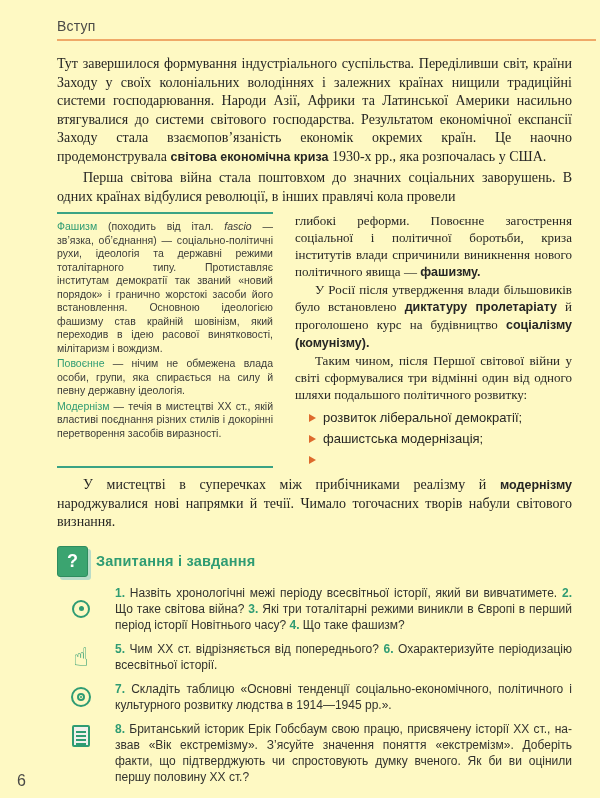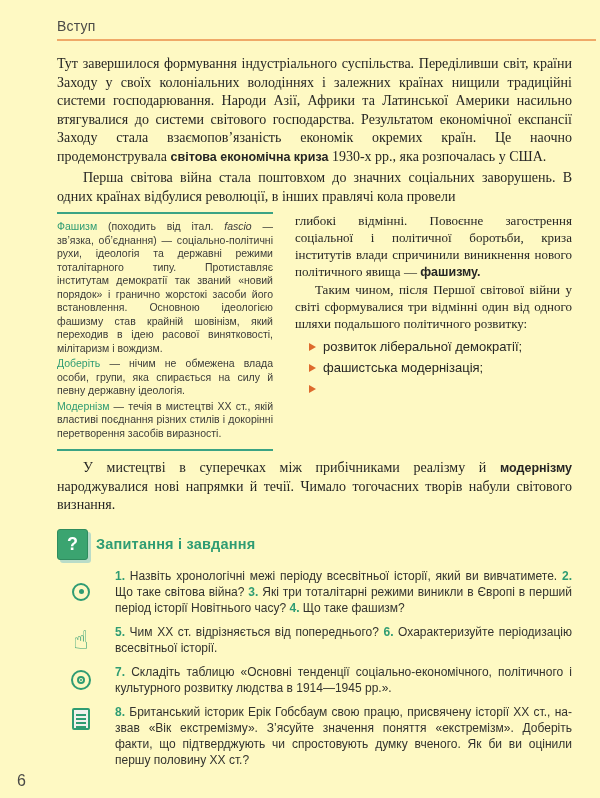--- a/index.html
+++ b/index.html
@@ -96,26 +96,27 @@
 
     <div class="chapter">Вступ</div>
     <div class="rule"></div>
 
     <p class="serif"><span class="sg-plain">Тут завершилося формування індустріального суспільства. Переділивши світ, країни Заходу у своїх колоніальних володіннях і залежних країнах нищили традиційні системи господарювання. Народи Азії, Африки та Ла­тинської Америки насильно втягувалися до системи світового господарства. Результатом економічної експансії Заходу стала взаємопов’язаність еконо­мік окремих країн. Це наочно продемонструвала </span><span class="sg-bold">світова економічна криза</span><span class="sg-plain"> 1930-х рр., яка розпочалась у США.</span></p>
     <p class="serif indent" style="margin-top:3px;">Перша світова війна стала поштовхом до значних соціальних завору­шень. В одних країнах відбулися революції, в інших правлячі кола провели</p>
 
     <div class="two-col">
       <aside class="defbox">
         <p><span class="sg-term">Фашизм</span><span class="sg-plain"> (походить від італ. </span><span class="sg-italic">fascio</span><span class="sg-plain"> — зв’язка, об’єднання) — соціально-політичні рухи, ідеологія та державні режими тоталітарного типу. Протиставляє інститутам демократії так званий «новий порядок» і гранично жорстокі засоби його встановлення. Основною ідеологією фашизму став крайній шовінізм, який переходив в ідею расової винятковості, мілітаризм і вождизм.</span></p>
-        <p><span class="sg-term">Доберіть</span><span class="sg-plain"> — нічим не обмежена влада особи, групи, яка спирається на силу й певну державну ідеологія.</span></p>
+        <p><span class="sg-term">Повоєнне</span><span class="sg-plain"> — нічим не обмежена влада особи, групи, яка спирається на силу й певну державну ідеологія.</span></p>
         <p><span class="sg-term">Модернізм</span><span class="sg-plain"> — течія в мистецтві XX ст., якій властиві поєднання різних стилів і докорінні перетворення засобів виразності.</span></p>
       </aside>
 
       <div class="rightcol">
-        <p class="serif"><span class="sg-plain">глибокі відмінні. Повоєнне загострення соціальної і політичної боротьби, криза інститутів влади спричинили виникнен­ня нового політичного явища — </span><span class="sg-bold">фашизму.</span></p>
+        <p class="serif"><span class="sg-plain">глибокі реформи. Повоєнне загострення соціальної і політичної боротьби, криза інститутів влади спричинили виникнен­ня нового політичного явища — </span><span class="sg-bold">фашизму.</span></p>
+        <p class="serif indent"><span class="sg-plain">У Росії після утвердження влади більшовиків було встановлено </span><span class="sg-bold">диктатуру пролетаріату</span><span class="sg-plain"> й проголошено курс на бу­дівництво </span><span class="sg-bold">соціалізму (комунізму).</span></p>
         <p class="serif indent"><span class="sg-plain">Таким чином, після Першої сві­тової війни у світі сформувалися три відмінні один від одного шляхи подаль­шого політичного розвитку:</span></p>
         <ul class="bullets">
           <li>
             <span class="tri"></span>
             <span>розвиток ліберальної демократії;</span>
           </li>
           <li>
             <span class="tri"></span>
             <span>фашистська модернізація;</span>
           </li>

